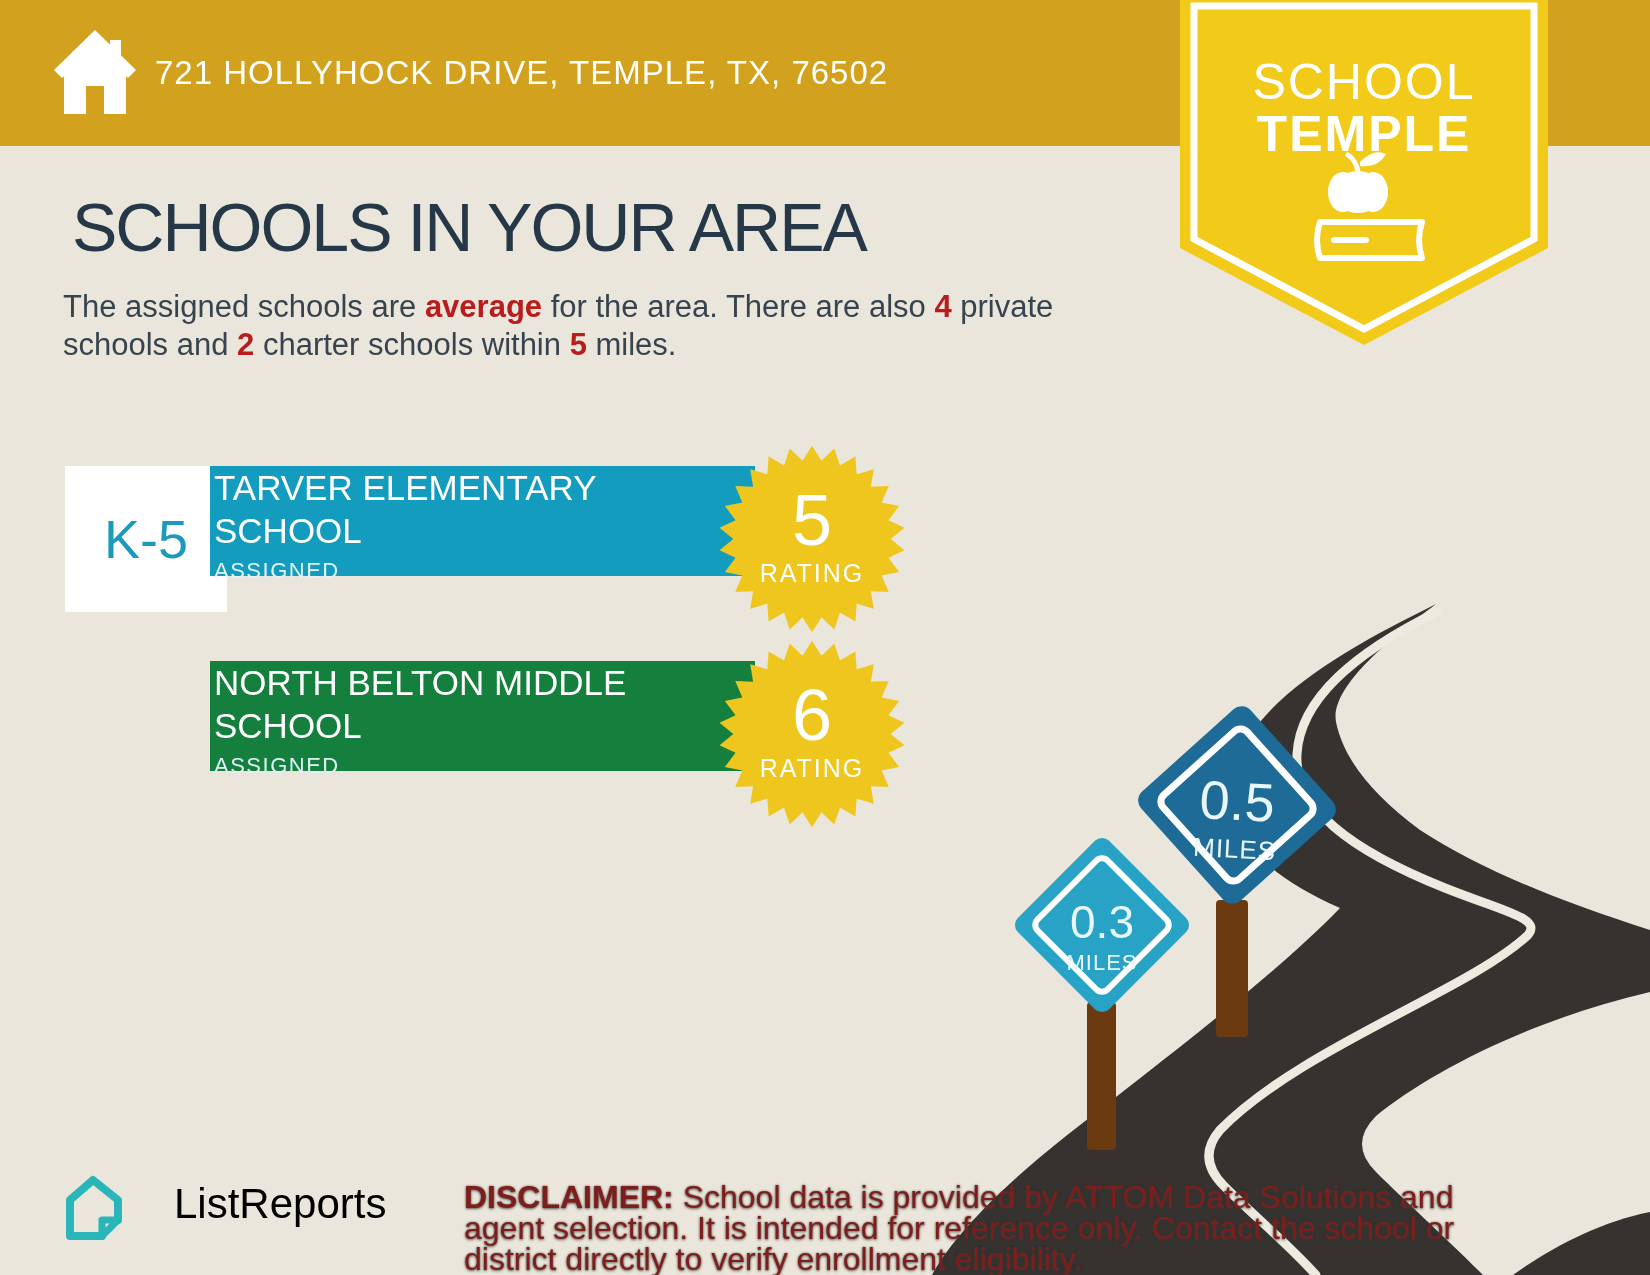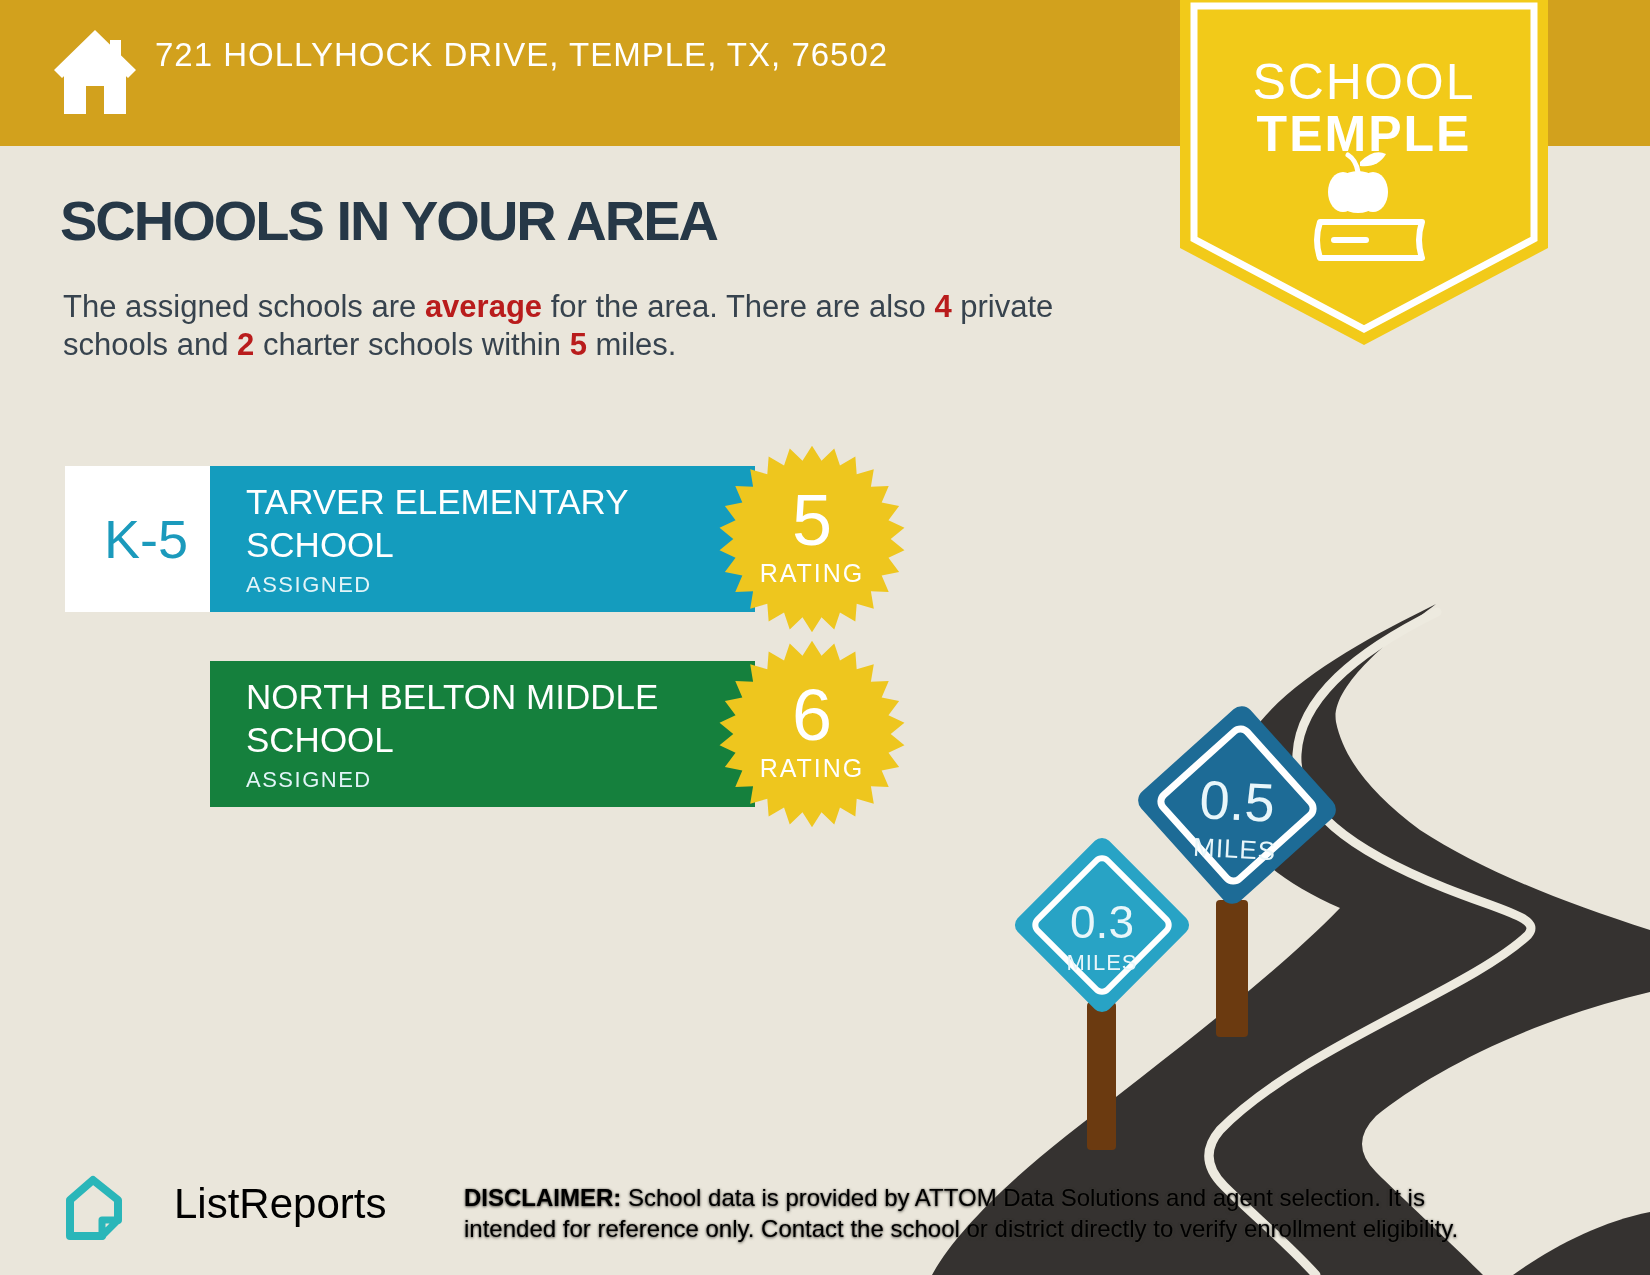--- a/index.html
+++ b/index.html
@@ -4,73 +4,73 @@
 <style>
   html,body{margin:0;padding:0;}
   body{
     width:1650px;height:1275px;position:relative;overflow:hidden;
     background:#eae6db;font-family:"Liberation Sans",sans-serif;
   }
   
   .header-bar{position:absolute;left:0;top:0;width:1650px;height:146px;background:#d2a11d;}
   .home-icon{position:absolute;left:52px;top:28px;width:86px;height:92px;}
   .address{
-    position:absolute;left:155px;top:36px;font-size:33px;color:#ffffff;
+    position:absolute;left:155px;top:54px;font-size:33px;color:#ffffff;
     letter-spacing:1px;font-weight:400;
   }
   
   .ribbon{position:absolute;left:1180px;top:0;width:368px;height:350px;}
   .ribbon-text{position:absolute;left:1180px;top:56px;width:368px;text-align:center;color:#fff;line-height:52px;}
   .ribbon-line1{font-size:50px;font-weight:400;letter-spacing:2px;}
   .ribbon-line2{font-size:50px;font-weight:bold;letter-spacing:2px;}
   
   .page-title{
-    position:absolute;left:60px;top:188px;font-size:56px;font-weight:700;
+    position:absolute;left:72px;top:188px;font-size:68px;font-weight:400;
     color:#263847;letter-spacing:-2px;
   }
   .subtitle{
     position:absolute;left:63px;top:288px;width:1020px;font-size:31px;line-height:38px;
     color:#37434e;
   }
   .subtitle .em{color:#b91c1c;font-weight:bold;}
   
   .school-row{position:absolute;left:65px;width:840px;height:146px;}
   .row-1{top:466px;}
   .row-2{top:661px;}
   .grade-box{
     position:absolute;left:0;top:0;width:162px;height:146px;background:#ffffff;
     display:flex;align-items:center;justify-content:center;font-size:54px;
   }
   .row-1 .grade-box{color:#1b9abc;}
   .row-2 .grade-box{color:#17688f;}
   .school-bar{
-    position:absolute;left:145px;top:0;width:545px;height:146px;color:#ffffff;
-    display:flex;flex-direction:column;justify-content:center;padding-left:36px;box-sizing:border-box;
+    position:absolute;left:145px;top:0;width:545px;height:110px;color:#ffffff;
+    display:flex;flex-direction:column;justify-content:flex-start;padding-left:4px;box-sizing:border-box;
   }
   .row-1 .school-bar{background:#149cbe;}
   .row-2 .school-bar{background:#15803d;}
   .school-name{font-size:35px;line-height:43px;font-weight:400;}
   .school-tag{font-size:22px;letter-spacing:1.5px;margin-top:6px;color:#e2f4f8;}
   .rating-badge{position:absolute;left:652px;top:-25px;width:190px;height:196px;}
   .rating-badge svg{position:absolute;left:0;top:0;}
   .rating-badge .badge-text{
     position:absolute;left:0;top:0;width:190px;height:196px;display:flex;flex-direction:column;
     align-items:center;justify-content:center;color:#ffffff;transform:translateY(-4px);
   }
   .rating-num{font-size:72px;line-height:74px;font-weight:400;}
   .rating-label{font-size:25px;letter-spacing:2px;margin-top:2px;}
   
   .road-scene{position:absolute;left:0;top:0;width:1650px;height:1275px;pointer-events:none;}
   
   .footer-logo{position:absolute;left:62px;top:1172px;width:340px;height:80px;}
   .footer-logo svg{position:absolute;left:0;top:0;}
   .logo-text{position:absolute;left:112px;top:8px;font-size:42px;color:#000000;}
   .disclaimer{
-    position:absolute;left:464px;top:1182px;width:1040px;font-size:24px;line-height:31px;
-    color:#000000;text-shadow:0 1px 3px rgba(60,58,52,0.75), 0 0 2px rgba(60,58,52,0.6);
+    position:absolute;left:464px;top:1182px;width:1040px;font-size:32px;line-height:31px;
+    color:#7f1d1d;text-shadow:0 1px 3px rgba(60,58,52,0.75), 0 0 2px rgba(60,58,52,0.6);
   }
   .disclaimer .dlabel{font-weight:bold;}
 </style>
 </head>
 <body>
 
 <svg class="road-scene" viewBox="0 0 1650 1275" width="1650" height="1275">
 
   <path fill="#353230" d="
     M 1436 604

